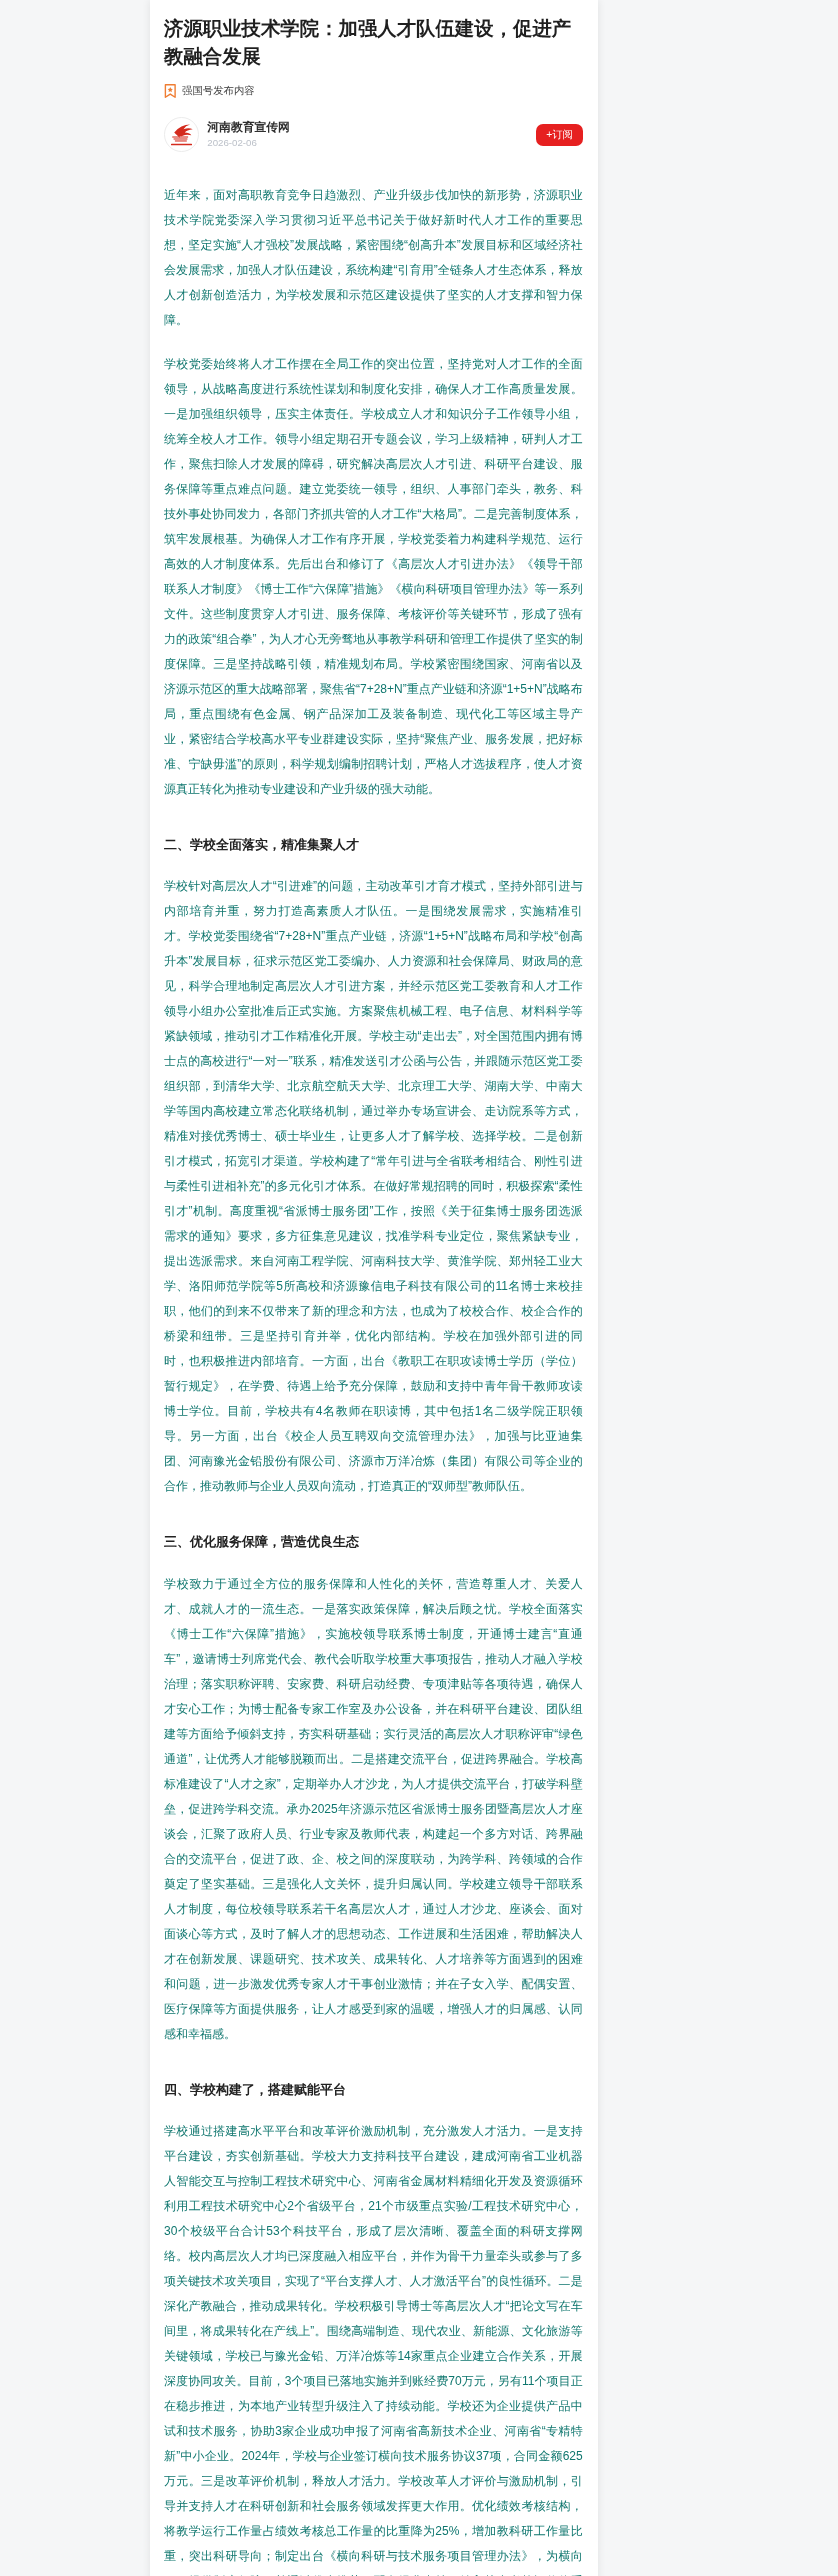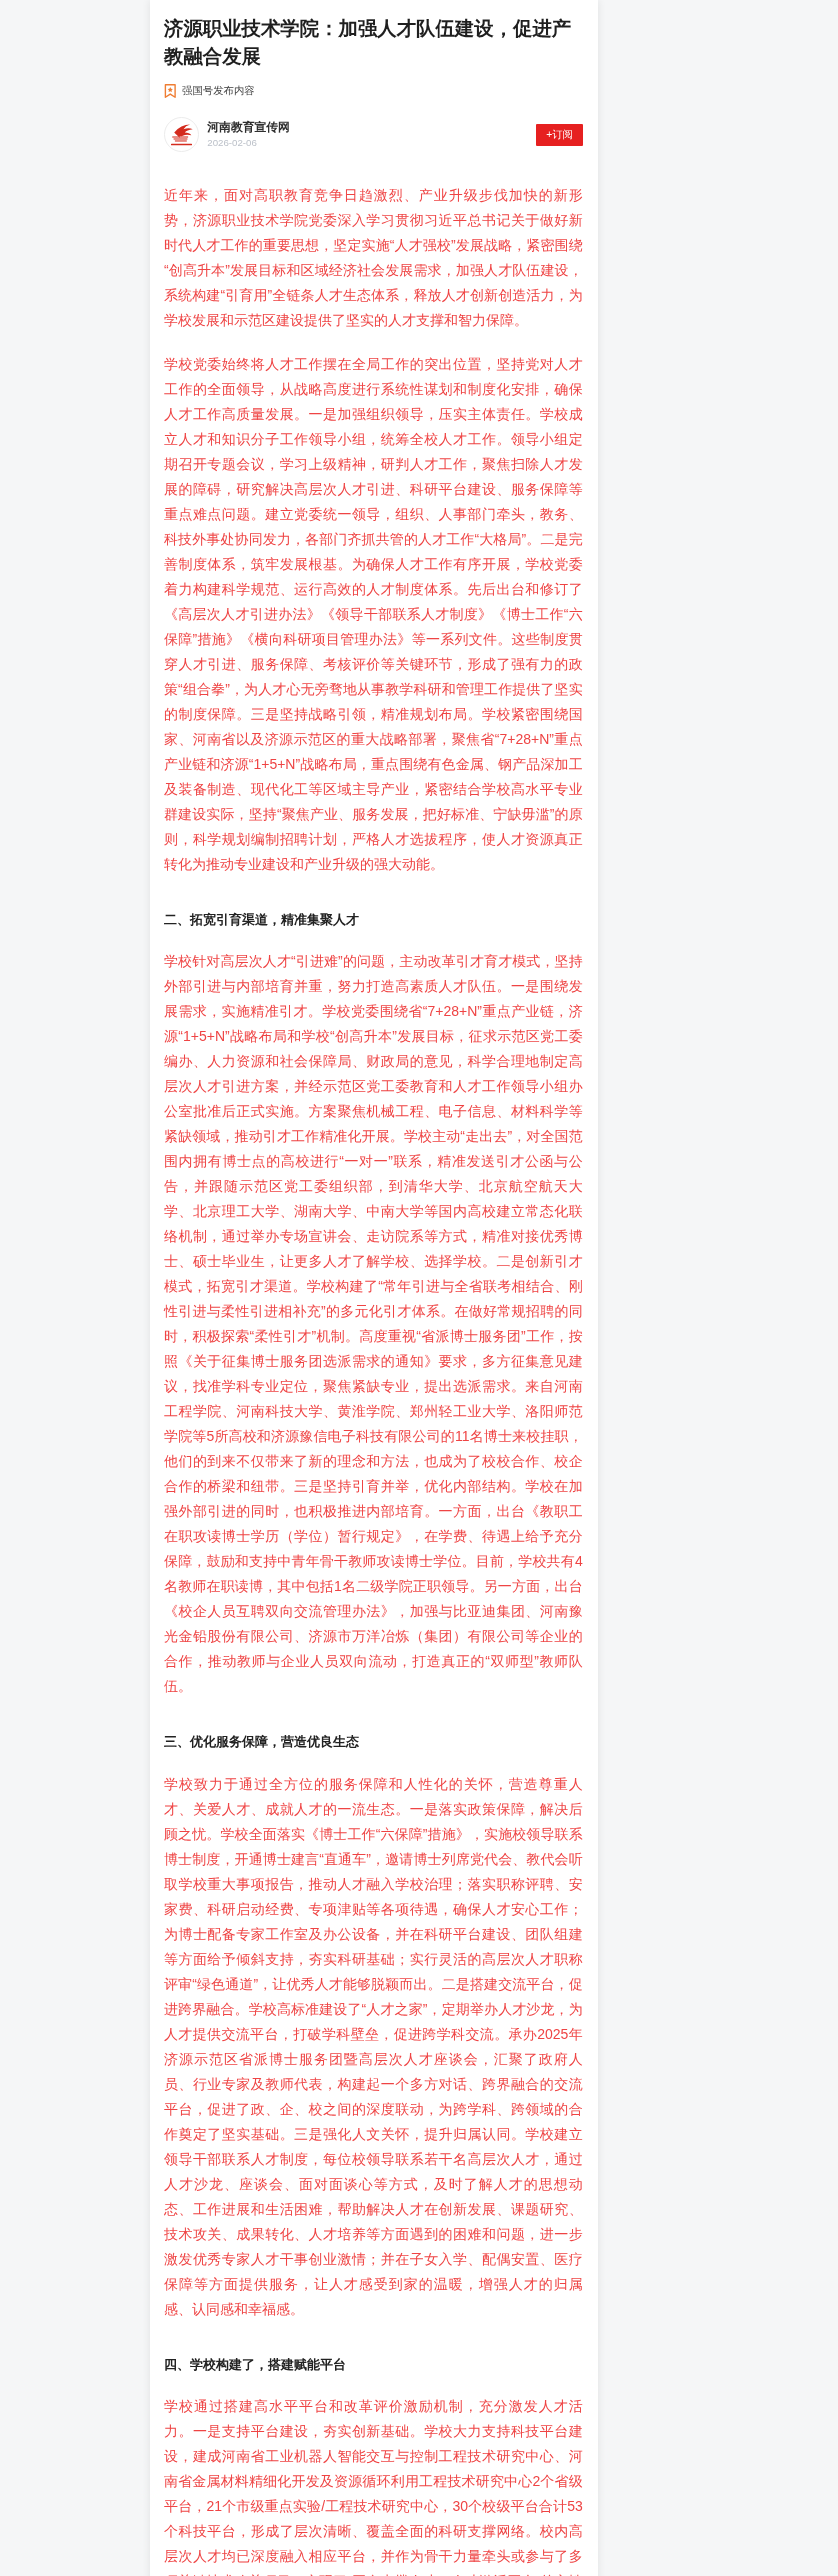--- a/index.html
+++ b/index.html
@@ -48,32 +48,32 @@
     flex:0 0 auto;
   }
   .publisher-meta{margin-left:8.3px;display:flex;flex-direction:column;gap:2.8px;}
   .publisher-name{font-size:11.8px;font-weight:600;color:#2e2e2e;line-height:14px;}
   .publisher-date{font-size:9.7px;color:#bcc1c9;line-height:12.5px;}
   .subscribe-button{
     margin-left:auto;
     background:#e62020;
     color:#ffffff;
     border:none;
-    border-radius:1px;
+    border-radius:7px;
     font-size:10.4px;
     line-height:11px;
     padding:5.5px 9.7px;
     cursor:pointer;
     font-family:inherit;
   }
   .article-body .body-paragraph{
     margin:0 0 19.4px 0;
-    font-size:14px;
+    font-size:12px;
     line-height:25px;
-    color:#ef4444;
+    color:#0f766e;
     text-align:justify;
     text-justify:inter-ideograph;
   }
   .article-body .section-heading{
     margin:32px 0 19.4px 0;
     font-size:13px;
     line-height:21px;
     font-weight:700;
     color:#222222;
   }
@@ -135,21 +135,21 @@
     <span class="publisher-meta">
       <span class="publisher-name">河南教育宣传网</span>
       <span class="publisher-date">2026-02-06</span>
     </span>
     <button class="subscribe-button">+订阅</button>
   </div>
 
   <div class="article-body">
       <p class="body-paragraph">近年来，面对高职教育竞争日趋激烈、产业升级步伐加快的新形势，济源职业技术学院党委深入学习贯彻习近平总书记关于做好新时代人才工作的重要思想，坚定实施“人才强校”发展战略，紧密围绕“创高升本”发展目标和区域经济社会发展需求，加强人才队伍建设，系统构建“引育用”全链条人才生态体系，释放人才创新创造活力，为学校发展和示范区建设提供了坚实的人才支撑和智力保障。</p>
       <p class="body-paragraph">学校党委始终将人才工作摆在全局工作的突出位置，坚持党对人才工作的全面领导，从战略高度进行系统性谋划和制度化安排，确保人才工作高质量发展。一是加强组织领导，压实主体责任。学校成立人才和知识分子工作领导小组，统筹全校人才工作。领导小组定期召开专题会议，学习上级精神，研判人才工作，聚焦扫除人才发展的障碍，研究解决高层次人才引进、科研平台建设、服务保障等重点难点问题。建立党委统一领导，组织、人事部门牵头，教务、科技外事处协同发力，各部门齐抓共管的人才工作“大格局”。二是完善制度体系，筑牢发展根基。为确保人才工作有序开展，学校党委着力构建科学规范、运行高效的人才制度体系。先后出台和修订了《高层次人才引进办法》《领导干部联系人才制度》《博士工作“六保障”措施》《横向科研项目管理办法》等一系列文件。这些制度贯穿人才引进、服务保障、考核评价等关键环节，形成了强有力的政策“组合拳”，为人才心无旁骛地从事教学科研和管理工作提供了坚实的制度保障。三是坚持战略引领，精准规划布局。学校紧密围绕国家、河南省以及济源示范区的重大战略部署，聚焦省“7+28+N”重点产业链和济源“1+5+N”战略布局，重点围绕有色金属、钢产品深加工及装备制造、现代化工等区域主导产业，紧密结合学校高水平专业群建设实际，坚持“聚焦产业、服务发展，把好标准、宁缺毋滥”的原则，科学规划编制招聘计划，严格人才选拔程序，使人才资源真正转化为推动专业建设和产业升级的强大动能。</p>
-      <h2 class="section-heading">二、拓宽引育渠道，精准集聚人才</h2>
+      <h2 class="section-heading">二、学校全面落实，精准集聚人才</h2>
       <p class="body-paragraph">学校针对高层次人才“引进难”的问题，主动改革引才育才模式，坚持外部引进与内部培育并重，努力打造高素质人才队伍。一是围绕发展需求，实施精准引才。学校党委围绕省“7+28+N”重点产业链，济源“1+5+N”战略布局和学校“创高升本”发展目标，征求示范区党工委编办、人力资源和社会保障局、财政局的意见，科学合理地制定高层次人才引进方案，并经示范区党工委教育和人才工作领导小组办公室批准后正式实施。方案聚焦机械工程、电子信息、材料科学等紧缺领域，推动引才工作精准化开展。学校主动“走出去”，对全国范围内拥有博士点的高校进行“一对一”联系，精准发送引才公函与公告，并跟随示范区党工委组织部，到清华大学、北京航空航天大学、北京理工大学、湖南大学、中南大学等国内高校建立常态化联络机制，通过举办专场宣讲会、走访院系等方式，精准对接优秀博士、硕士毕业生，让更多人才了解学校、选择学校。二是创新引才模式，拓宽引才渠道。学校构建了“常年引进与全省联考相结合、刚性引进与柔性引进相补充”的多元化引才体系。在做好常规招聘的同时，积极探索“柔性引才”机制。高度重视“省派博士服务团”工作，按照《关于征集博士服务团选派需求的通知》要求，多方征集意见建议，找准学科专业定位，聚焦紧缺专业，提出选派需求。来自河南工程学院、河南科技大学、黄淮学院、郑州轻工业大学、洛阳师范学院等5所高校和济源豫信电子科技有限公司的11名博士来校挂职，他们的到来不仅带来了新的理念和方法，也成为了校校合作、校企合作的桥梁和纽带。三是坚持引育并举，优化内部结构。学校在加强外部引进的同时，也积极推进内部培育。一方面，出台《教职工在职攻读博士学历（学位）暂行规定》，在学费、待遇上给予充分保障，鼓励和支持中青年骨干教师攻读博士学位。目前，学校共有4名教师在职读博，其中包括1名二级学院正职领导。另一方面，出台《校企人员互聘双向交流管理办法》，加强与比亚迪集团、河南豫光金铅股份有限公司、济源市万洋冶炼（集团）有限公司等企业的合作，推动教师与企业人员双向流动，打造真正的“双师型”教师队伍。</p>
       <h2 class="section-heading">三、优化服务保障，营造优良生态</h2>
       <p class="body-paragraph">学校致力于通过全方位的服务保障和人性化的关怀，营造尊重人才、关爱人才、成就人才的一流生态。一是落实政策保障，解决后顾之忧。学校全面落实《博士工作“六保障”措施》，实施校领导联系博士制度，开通博士建言“直通车”，邀请博士列席党代会、教代会听取学校重大事项报告，推动人才融入学校治理；落实职称评聘、安家费、科研启动经费、专项津贴等各项待遇，确保人才安心工作；为博士配备专家工作室及办公设备，并在科研平台建设、团队组建等方面给予倾斜支持，夯实科研基础；实行灵活的高层次人才职称评审“绿色通道”，让优秀人才能够脱颖而出。二是搭建交流平台，促进跨界融合。学校高标准建设了“人才之家”，定期举办人才沙龙，为人才提供交流平台，打破学科壁垒，促进跨学科交流。承办2025年济源示范区省派博士服务团暨高层次人才座谈会，汇聚了政府人员、行业专家及教师代表，构建起一个多方对话、跨界融合的交流平台，促进了政、企、校之间的深度联动，为跨学科、跨领域的合作奠定了坚实基础。三是强化人文关怀，提升归属认同。学校建立领导干部联系人才制度，每位校领导联系若干名高层次人才，通过人才沙龙、座谈会、面对面谈心等方式，及时了解人才的思想动态、工作进展和生活困难，帮助解决人才在创新发展、课题研究、技术攻关、成果转化、人才培养等方面遇到的困难和问题，进一步激发优秀专家人才干事创业激情；并在子女入学、配偶安置、医疗保障等方面提供服务，让人才感受到家的温暖，增强人才的归属感、认同感和幸福感。</p>
       <h2 class="section-heading">四、学校构建了，搭建赋能平台</h2>
       <p class="body-paragraph">学校通过搭建高水平平台和改革评价激励机制，充分激发人才活力。一是支持平台建设，夯实创新基础。学校大力支持科技平台建设，建成河南省工业机器人智能交互与控制工程技术研究中心、河南省金属材料精细化开发及资源循环利用工程技术研究中心2个省级平台，21个市级重点实验/工程技术研究中心，30个校级平台合计53个科技平台，形成了层次清晰、覆盖全面的科研支撑网络。校内高层次人才均已深度融入相应平台，并作为骨干力量牵头或参与了多项关键技术攻关项目，实现了“平台支撑人才、人才激活平台”的良性循环。二是深化产教融合，推动成果转化。学校积极引导博士等高层次人才“把论文写在车间里，将成果转化在产线上”。围绕高端制造、现代农业、新能源、文化旅游等关键领域，学校已与豫光金铅、万洋冶炼等14家重点企业建立合作关系，开展深度协同攻关。目前，3个项目已落地实施并到账经费70万元，另有11个项目正在稳步推进，为本地产业转型升级注入了持续动能。学校还为企业提供产品中试和技术服务，协助3家企业成功申报了河南省高新技术企业、河南省“专精特新”中小企业。2024年，学校与企业签订横向技术服务协议37项，合同金额625万元。三是改革评价机制，释放人才活力。学校改革人才评价与激励机制，引导并支持人才在科研创新和社会服务领域发挥更大作用。优化绩效考核结构，将教学运行工作量占绩效考核总工作量的比重降为25%，增加教科研工作量比重，突出科研导向；制定出台《横向科研与技术服务项目管理办法》，为横向项目提供制度保障，并通过优先推荐、配套经费支持、纳入校内考核评价体系等多项激励措施，有效调动教师参与横向项目的积极性，促进了科技成果转移转化，增强了学校的科研核心竞争力与社会服务影响力。</p>
     </div>
 
   <div class="source-block">
     <div class="source-line">责任编辑：李达 常启武 侯军锋</div>
     <div class="source-line">来源：济源职业技术学院</div>

